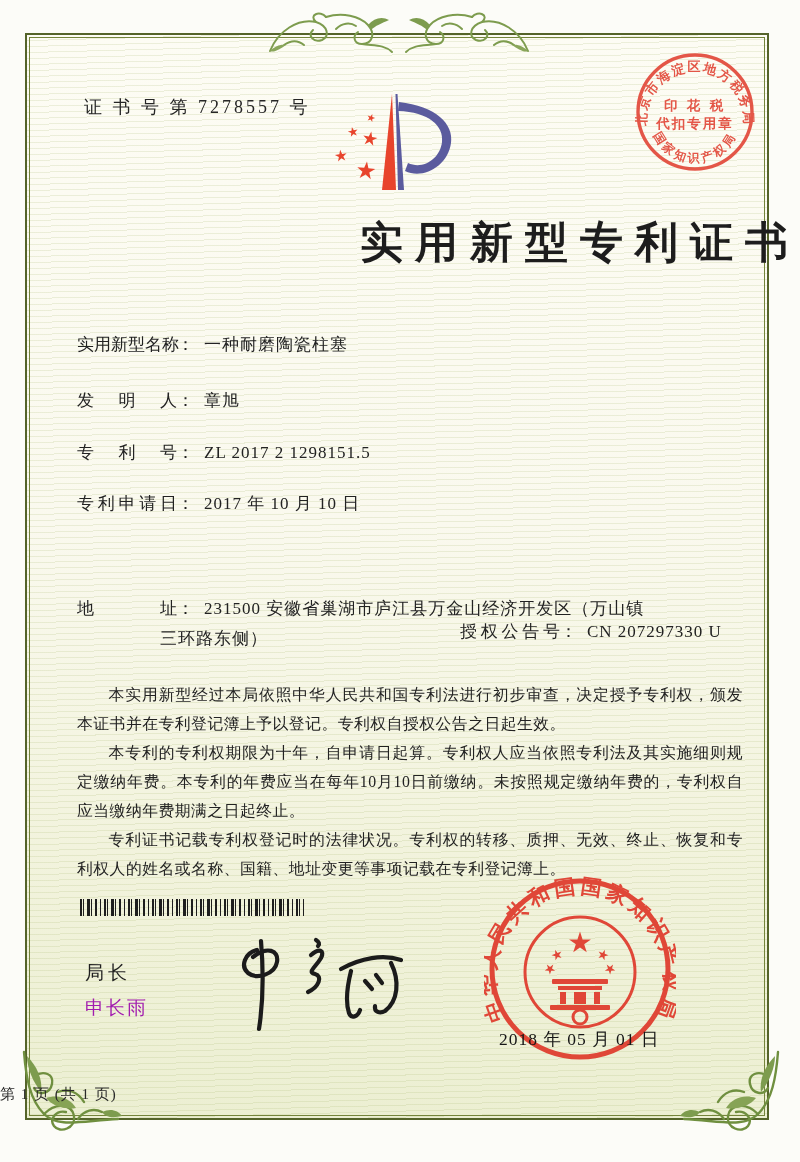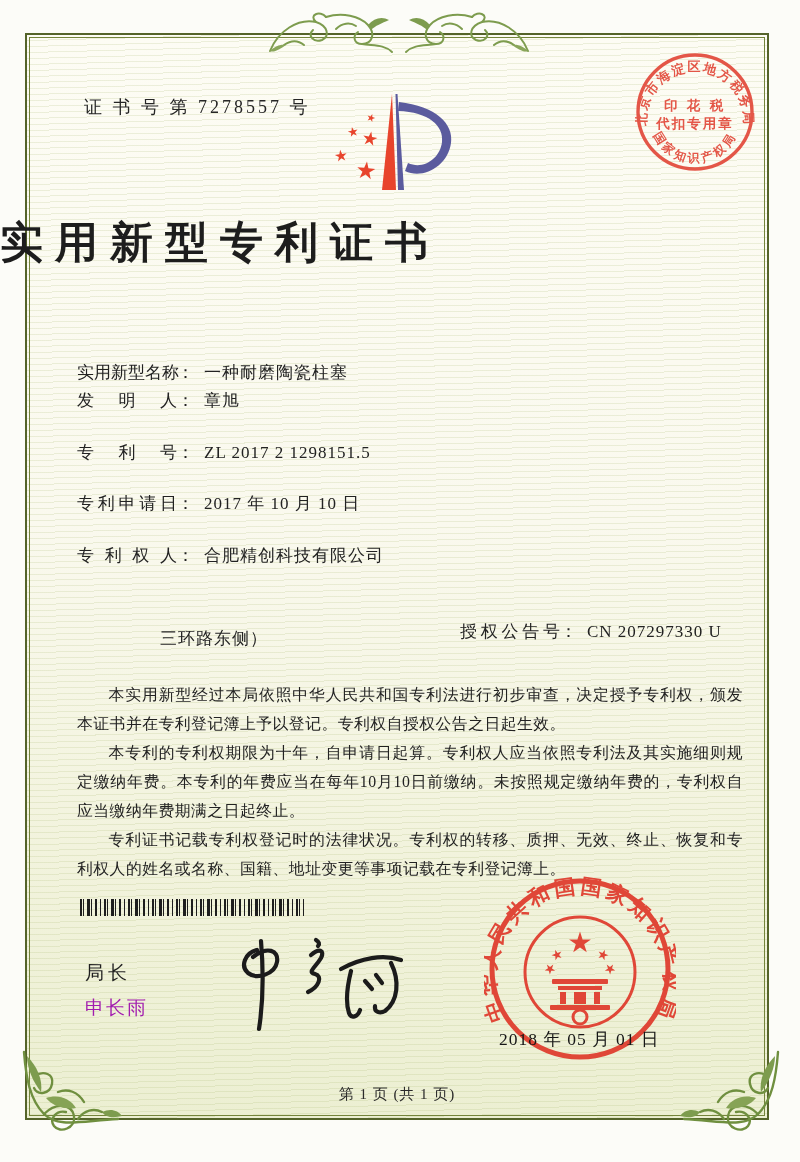--- a/index.html
+++ b/index.html
@@ -10,21 +10,21 @@
     position:absolute;left:25px;top:33px;width:744px;height:1087px;
     background-image:
       repeating-linear-gradient(-1.5deg, rgba(168,184,112,0.20) 0 1px, rgba(255,255,255,0) 1px 6px),
       linear-gradient(180deg,#fdfcf4 0%,#faf9ee 45%,#f2f3dd 75%,#ecefd2 100%);
   }
   .frame{position:absolute;left:25px;top:33px;width:744px;height:1087px;border:2px solid #55642a;box-sizing:border-box;pointer-events:none;}
   .frame-inner{position:absolute;left:2px;top:2px;right:2px;bottom:2px;border:1px solid #74843a;}
   .content{position:absolute;left:0;top:0;width:800px;height:1162px;}
 
   .cert-no{position:absolute;left:84px;top:95px;font-size:18px;letter-spacing:3px;color:#262626;}
-  .title{position:absolute;left:0;top:214px;width:800px;text-align:left;font-size:43px;font-weight:bold;letter-spacing:12px;color:#1d1d1d;}
+  .title{position:absolute;left:0;top:214px;width:800px;text-align:right;font-size:43px;font-weight:bold;letter-spacing:12px;color:#1d1d1d;}
 
   .frow{position:absolute;font-size:17px;color:#222;white-space:nowrap;}
   .flabel{display:inline-block;width:100px;text-align:justify;text-align-last:justify;}
   .fvalue{margin-left:10px;letter-spacing:1px;}
   .addr2{position:absolute;left:160px;font-size:17px;color:#222;letter-spacing:1px;}
 
   .paras{position:absolute;left:77px;top:680px;width:666px;font-size:15.8px;line-height:29px;color:#222;text-align:justify;}
   .paras p{margin:0;text-indent:2em;letter-spacing:0.5px;}
 
   .barcode{position:absolute;left:80px;top:899px;width:224px;height:17px;
@@ -37,21 +37,21 @@
       #1e1e1e 20px 21px, transparent 21px 24px);
   }
   .role{position:absolute;left:85px;top:960px;font-size:19px;letter-spacing:4px;color:#1f1f1f;}
   .dirname{position:absolute;left:85px;top:995px;font-size:19px;letter-spacing:2px;color:#a21caf;}
   .signature{position:absolute;left:215px;top:935px;}
 
   .tax-stamp{position:absolute;left:633px;top:50px;opacity:0.92;}
   .big-seal{position:absolute;left:484px;top:873px;opacity:0.93;}
   .seal-date{position:absolute;left:499px;top:1027px;font-size:17.5px;letter-spacing:1px;color:#161616;}
 
-  .footer{position:absolute;left:0;top:1085px;width:794px;text-align:center;font-size:15px;color:#2a2a2a;letter-spacing:1px;}
+  .footer{position:absolute;left:0;top:1085px;width:794px;text-align:left;font-size:15px;color:#2a2a2a;letter-spacing:1px;}
 
   .orn{position:absolute;}
   svg{display:block;}
 </style>
 </head>
 <body>
 
 <div class="page">
 
   <div class="paper"></div>
@@ -142,34 +142,34 @@
       </text>
       <text x="62" y="60" text-anchor="middle" fill="#e2493a" font-size="13.5" font-weight="bold" letter-spacing="3">印 花 税</text>
       <text x="62" y="78" text-anchor="middle" fill="#e2493a" font-size="13.5" font-weight="bold" letter-spacing="2">代扣专用章</text>
       <text fill="#e2493a" font-size="12" font-weight="bold" letter-spacing="3">
         <textPath href="#taxBottom" startOffset="50%" text-anchor="middle">国家知识产权局</textPath>
       </text>
     </svg>
 
     <div class="title">实用新型专利证书</div>
 
-    <div class="frow" style="left:77px;top:333px;margin-top:28px;">
+    <div class="frow" style="left:77px;top:333px;">
       <span class="flabel">实用新型名称</span><span>：</span><span class="fvalue">一种耐磨陶瓷柱塞</span>
     </div>
     <div class="frow" style="left:77px;top:389px;">
       <span class="flabel">发明人</span><span>：</span><span class="fvalue">章旭</span>
     </div>
     <div class="frow" style="left:77px;top:441px;">
       <span class="flabel">专利号</span><span>：</span><span class="fvalue">ZL 2017 2 1298151.5</span>
     </div>
     <div class="frow" style="left:77px;top:492px;">
       <span class="flabel">专利申请日</span><span>：</span><span class="fvalue">2017 年 10 月 10 日</span>
     </div>
-    <div class="frow" style="left:77px;top:544px;">
-      <span class="flabel">专利权人</span><span>：</span><span class="fvalue">合肥精创科技有限公司</span>
+    <div class="frow" style="left:77px;top:597px;">
+      <span class="flabel">地址</span><span>：</span><span class="fvalue">231500 安徽省巢湖市庐江县万金山经济开发区（万山镇</span>
     </div>
     <div class="addr2" style="top:627px;">三环路东侧）</div>
     <div class="frow" style="left:460px;top:620px;">
       <span class="flabel">授权公告号</span><span>：</span><span class="fvalue">CN 207297330 U</span>
     </div>
 
     <div class="paras">
       <p>本实用新型经过本局依照中华人民共和国专利法进行初步审查，决定授予专利权，颁发本证书并在专利登记簿上予以登记。专利权自授权公告之日起生效。</p>
       <p>本专利的专利权期限为十年，自申请日起算。专利权人应当依照专利法及其实施细则规定缴纳年费。本专利的年费应当在每年10月10日前缴纳。未按照规定缴纳年费的，专利权自应当缴纳年费期满之日起终止。</p>
       <p>专利证书记载专利权登记时的法律状况。专利权的转移、质押、无效、终止、恢复和专利权人的姓名或名称、国籍、地址变更等事项记载在专利登记簿上。</p>

